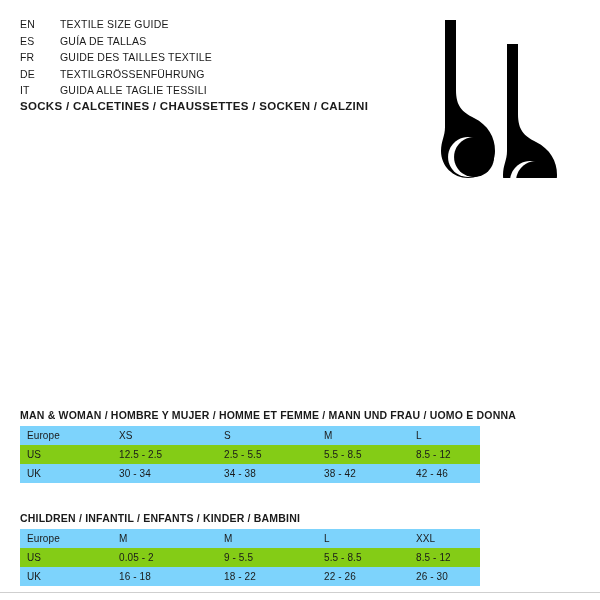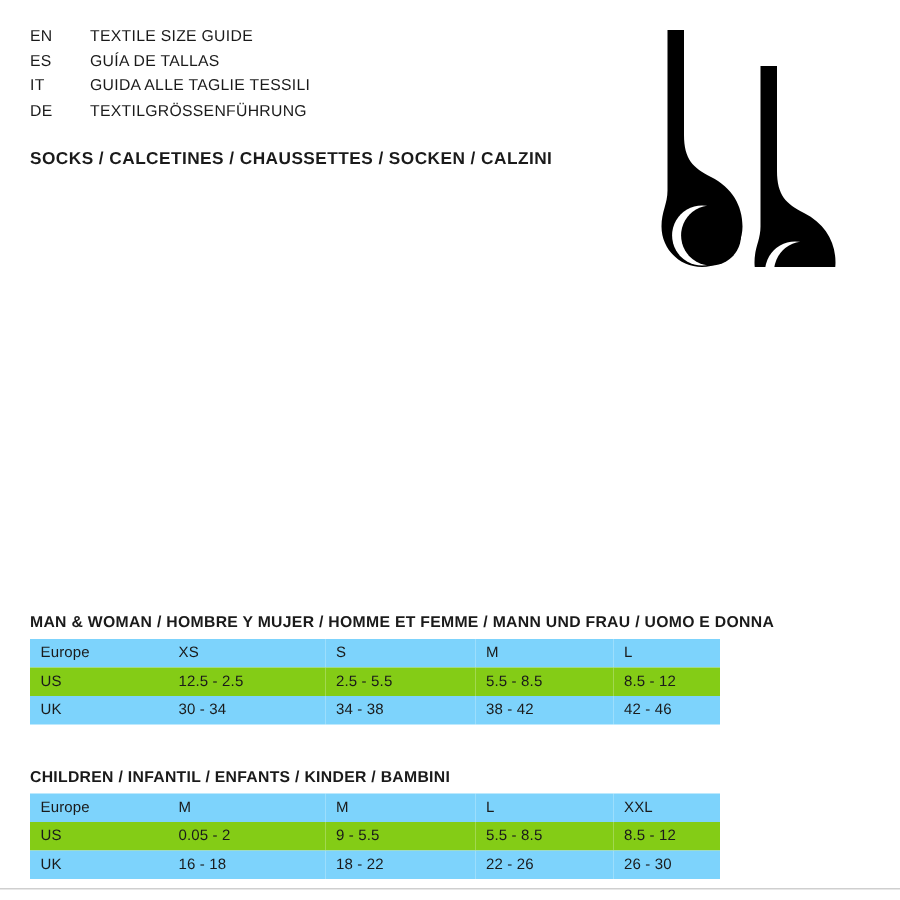--- a/index.html
+++ b/index.html
@@ -123,26 +123,30 @@
   <div class="lang-block">
     <div class="lang-row">
       <span class="lang-code">EN</span>
       <span class="lang-text">TEXTILE SIZE GUIDE</span>
     </div>
     <div class="lang-row">
       <span class="lang-code">ES</span>
       <span class="lang-text">GUÍA DE TALLAS</span>
     </div>
     <div class="lang-row">
+      <span class="lang-code">FR</span>
+      <span class="lang-text">GUIDE DES TAILLES TEXTILE</span>
+    </div>
+    <div class="lang-row">
+      <span class="lang-code">DE</span>
+      <span class="lang-text">TEXTILGRÖSSENFÜHRUNG</span>
+    </div>
+    <div class="lang-row">
       <span class="lang-code">IT</span>
       <span class="lang-text">GUIDA ALLE TAGLIE TESSILI</span>
-    </div>
-    <div class="lang-row">
-      <span class="lang-code">DE</span>
-      <span class="lang-text">TEXTILGRÖSSENFÜHRUNG</span>
     </div>
   </div>
 
   <div class="product-title">SOCKS / CALCETINES / CHAUSSETTES / SOCKEN / CALZINI</div>
 
   <div class="sock-art">
     <svg width="180" height="160" viewBox="0 0 180 160" xmlns="http://www.w3.org/2000/svg" aria-hidden="true">
 
       <g>
         <path d="M22 2 h34 v70 c0 16 6 22 18 28 c14 7 21 19 21 33 c0 15 -12 27 -27 27 c-15 0 -27 -12 -27 -27 c0 -10 4 -15 4 -24 v-107 z" fill="#000000"></path>

